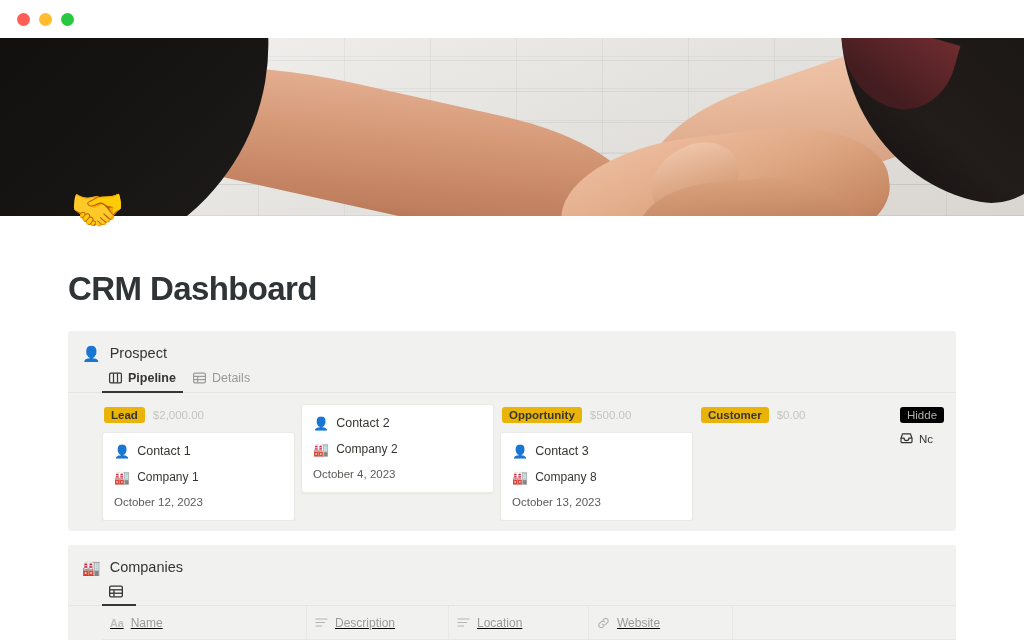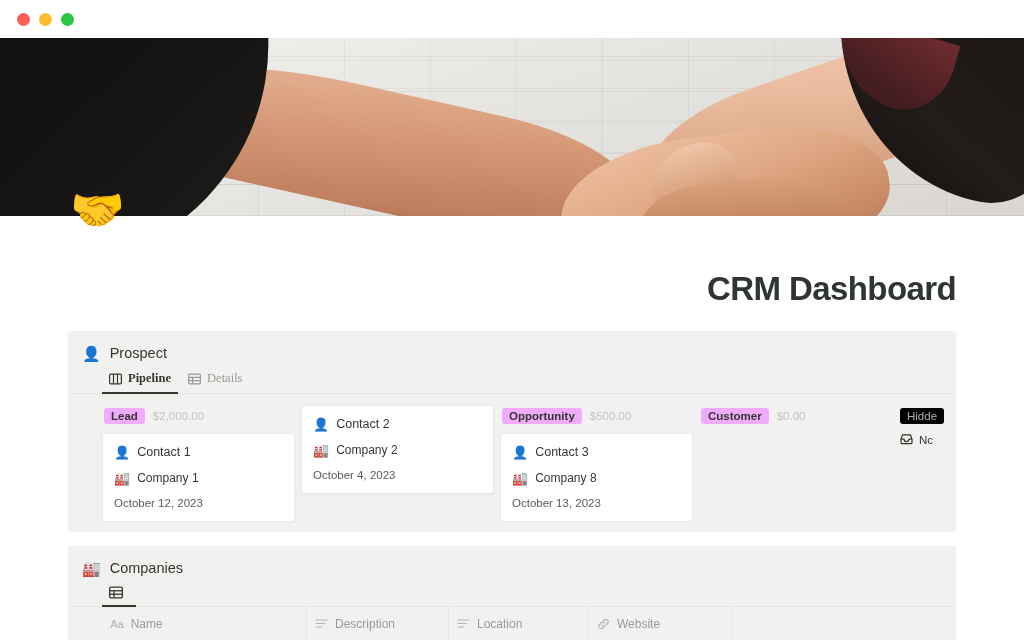--- a/index.html
+++ b/index.html
@@ -133,21 +133,20 @@
   }
   .content { width: 1024px; padding: 0 68px; position: relative; }
 
   .page-title {
     font-size: 33px;
     font-weight: 700;
     color: #2f3437;
     letter-spacing: -0.6px;
     margin-top: 54px;
     margin-bottom: 23px;
-    text-align: right;
   }
 
   
   .panel {
     background: #f1f1ef;
     border-radius: 3px;
     padding: 14px 0 10px 0;
   }
   .panel + .panel { margin-top: 14px; }
 
@@ -166,21 +165,20 @@
   }
 
   
   .tabs {
     display: flex;
     align-items: flex-end;
     gap: 3px;
     padding-left: 34px;
     border-bottom: 1px solid #e6e5e2;
     margin-bottom: 11px;
-    font-family: Liberation Serif, serif;
   }
   .tab {
     display: flex;
     align-items: center;
     gap: 6px;
     padding: 3px 7px 7px 7px;
     font-size: 12.5px;
     color: #9b9a97;
     cursor: pointer;
     position: relative;
@@ -210,21 +208,21 @@
     display: flex;
     align-items: center;
     gap: 8px;
     padding: 3px 0 9px 2px;
     height: 28px;
   }
   .col-chip {
     font-size: 11.5px;
     font-weight: 600;
     color: #37352f;
-    background: #f0abfc;
+    background: #eab308;
     border-radius: 3px;
     padding: 2px 7px;
     white-space: nowrap;
   }
   .col-chip.plain { background: #000000; color: #b0afac; font-weight: 400; }
   .col-sum {
     font-size: 11.5px;
     color: #c5c4c1;
     white-space: nowrap;
   }
@@ -263,20 +261,21 @@
     display: flex;
     align-items: flex-end;
     padding-left: 34px;
     border-bottom: 1px solid #e6e5e2;
     margin-bottom: 0px;
   }
   .table { padding-left: 34px; }
   .thead {
     display: flex;
     border-bottom: 1px solid #e8e7e4;
+    text-decoration: underline;
   }
   .th {
     display: flex;
     align-items: center;
     gap: 7px;
     font-size: 12px;
     color: #9b9a97;
     padding: 8px 8px 8px 8px;
     border-right: 1px solid #e8e7e4;
     height: 33px;

